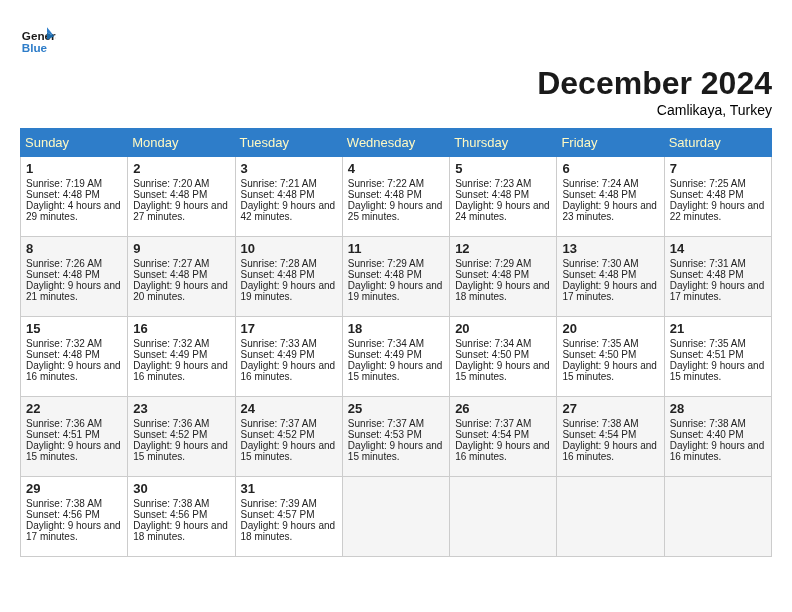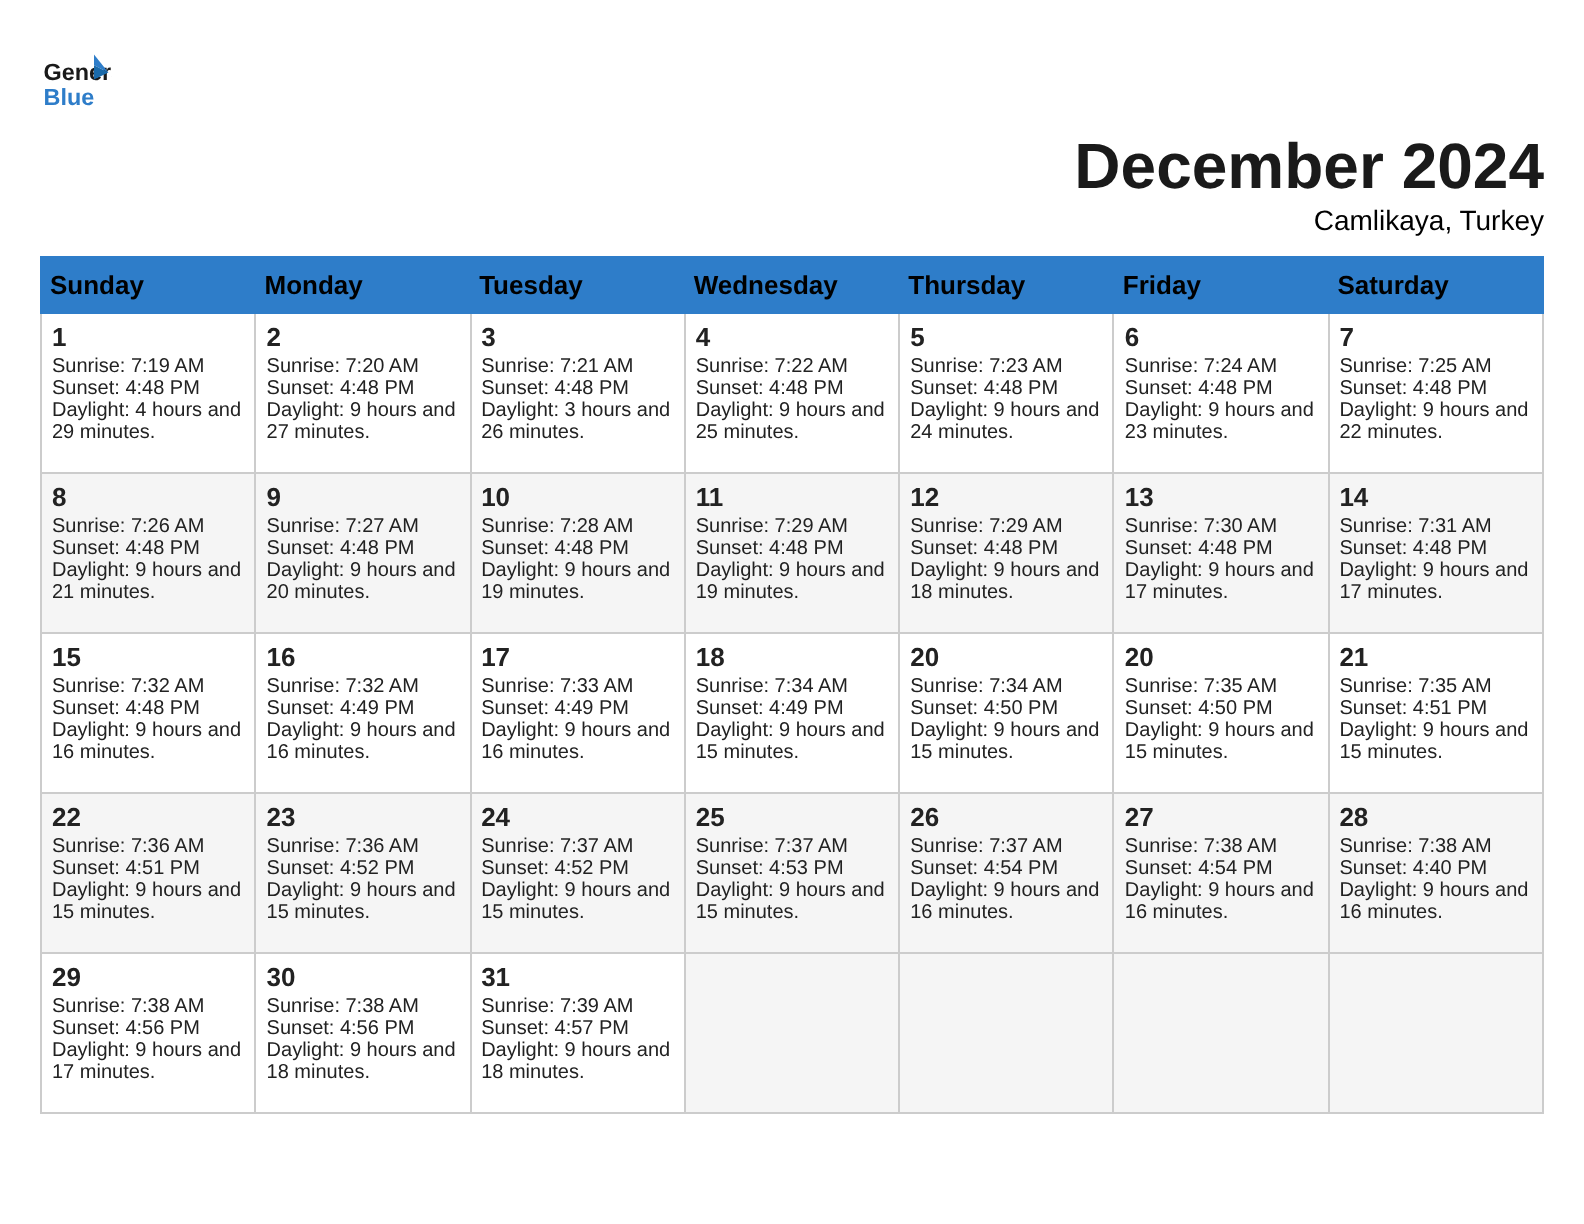--- a/index.html
+++ b/index.html
@@ -38,23 +38,23 @@
       font-size: 14px;
       color: #000000;
     }
     table {
       width: 100%;
       border-collapse: collapse;
       table-layout: fixed;
     }
     th {
       background-color: #2e7dc9;
-      color: #000000;
+      color: #fef9c3;
       font-size: 13px;
-      font-weight: bold;
+      font-weight: normal;
       padding: 6px 4px;
       text-align: left;
       border: 1px solid #2e7dc9;
     }
     td {
       border: 1px solid #ccc;
       vertical-align: top;
       padding: 4px 5px;
       font-size: 10px;
       color: #222;
@@ -104,21 +104,21 @@
         <th>Wednesday</th>
         <th>Thursday</th>
         <th>Friday</th>
         <th>Saturday</th>
       </tr>
   </thead>
   <tbody id="calendar-body">
   <tr>
         <td><span class="day-num">1</span><span>Sunrise: 7:19 AM</span><br><span>Sunset: 4:48 PM</span><br><span>Daylight: 4 hours and 29 minutes.</span></td>
         <td><span class="day-num">2</span><span>Sunrise: 7:20 AM</span><br><span>Sunset: 4:48 PM</span><br><span>Daylight: 9 hours and 27 minutes.</span></td>
-        <td><span class="day-num">3</span><span>Sunrise: 7:21 AM</span><br><span>Sunset: 4:48 PM</span><br><span>Daylight: 3 hours and 26 minutes.</span></td>
+        <td><span class="day-num">3</span><span>Sunrise: 7:21 AM</span><br><span>Sunset: 4:48 PM</span><br><span>Daylight: 9 hours and 42 minutes.</span></td>
         <td><span class="day-num">4</span><span>Sunrise: 7:22 AM</span><br><span>Sunset: 4:48 PM</span><br><span>Daylight: 9 hours and 25 minutes.</span></td>
         <td><span class="day-num">5</span><span>Sunrise: 7:23 AM</span><br><span>Sunset: 4:48 PM</span><br><span>Daylight: 9 hours and 24 minutes.</span></td>
         <td><span class="day-num">6</span><span>Sunrise: 7:24 AM</span><br><span>Sunset: 4:48 PM</span><br><span>Daylight: 9 hours and 23 minutes.</span></td>
         <td><span class="day-num">7</span><span>Sunrise: 7:25 AM</span><br><span>Sunset: 4:48 PM</span><br><span>Daylight: 9 hours and 22 minutes.</span></td>
       </tr>
       <tr>
         <td><span class="day-num">8</span><span>Sunrise: 7:26 AM</span><br><span>Sunset: 4:48 PM</span><br><span>Daylight: 9 hours and 21 minutes.</span></td>
         <td><span class="day-num">9</span><span>Sunrise: 7:27 AM</span><br><span>Sunset: 4:48 PM</span><br><span>Daylight: 9 hours and 20 minutes.</span></td>
         <td><span class="day-num">10</span><span>Sunrise: 7:28 AM</span><br><span>Sunset: 4:48 PM</span><br><span>Daylight: 9 hours and 19 minutes.</span></td>
         <td><span class="day-num">11</span><span>Sunrise: 7:29 AM</span><br><span>Sunset: 4:48 PM</span><br><span>Daylight: 9 hours and 19 minutes.</span></td>

